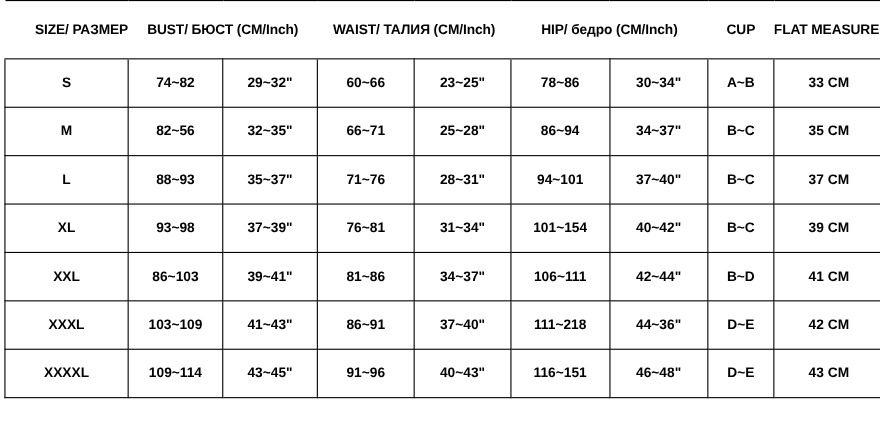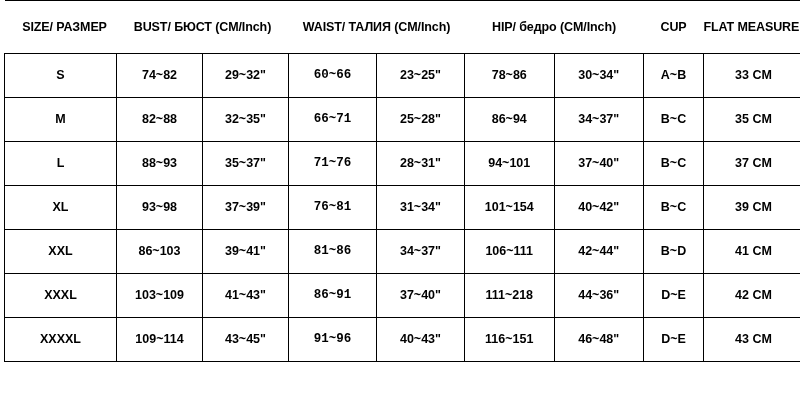--- a/index.html
+++ b/index.html
@@ -42,28 +42,28 @@
   }
   table.size-table thead th {
     height: 52px;
     font-size: 12.5px;
     letter-spacing: -0.1px;
   }
   
   .c0 { width: 104px; }
   .c1 { width: 81px; }
   .c2 { width: 91px; }
-  .c3 { width: 84px; font-family: Liberation Mono, monospace; }
+  .c3 { width: 84px; }
   .c4 { width: 92px; }
   .c5 { width: 85px; }
   .c6 { width: 94px; }
   .c7 { width: 60px; }
   .c8 { width: 100px; }
 
-  thead th.h0 { width: 104px; text-align: center; padding-left: 8px; margin-top: 36px; }
+  thead th.h0 { width: 104px; text-align: right; padding-left: 8px; margin-top: 36px; }
   thead th.h1 { width: 172px; }
   thead th.h2 { width: 176px; }
   thead th.h3 { width: 179px; }
   thead th.h4 { width: 60px; margin-top: 22px; }
   thead th.h5 { width: 100px; }
 
   
   table.size-table thead th {
     border-top: 1px solid #000000;
     border-bottom: 1px solid #000000;
@@ -96,21 +96,21 @@
         <td class="c2">29~32"</td>
         <td class="c3">60~66</td>
         <td class="c4">23~25"</td>
         <td class="c5">78~86</td>
         <td class="c6">30~34"</td>
         <td class="c7">A~B</td>
         <td class="c8">33 CM</td>
       </tr>
       <tr>
         <td class="c0">M</td>
-        <td class="c1">82~88</td>
+        <td class="c1">82~56</td>
         <td class="c2">32~35"</td>
         <td class="c3">66~71</td>
         <td class="c4">25~28"</td>
         <td class="c5">86~94</td>
         <td class="c6">34~37"</td>
         <td class="c7">B~C</td>
         <td class="c8">35 CM</td>
       </tr>
       <tr>
         <td class="c0">L</td>

